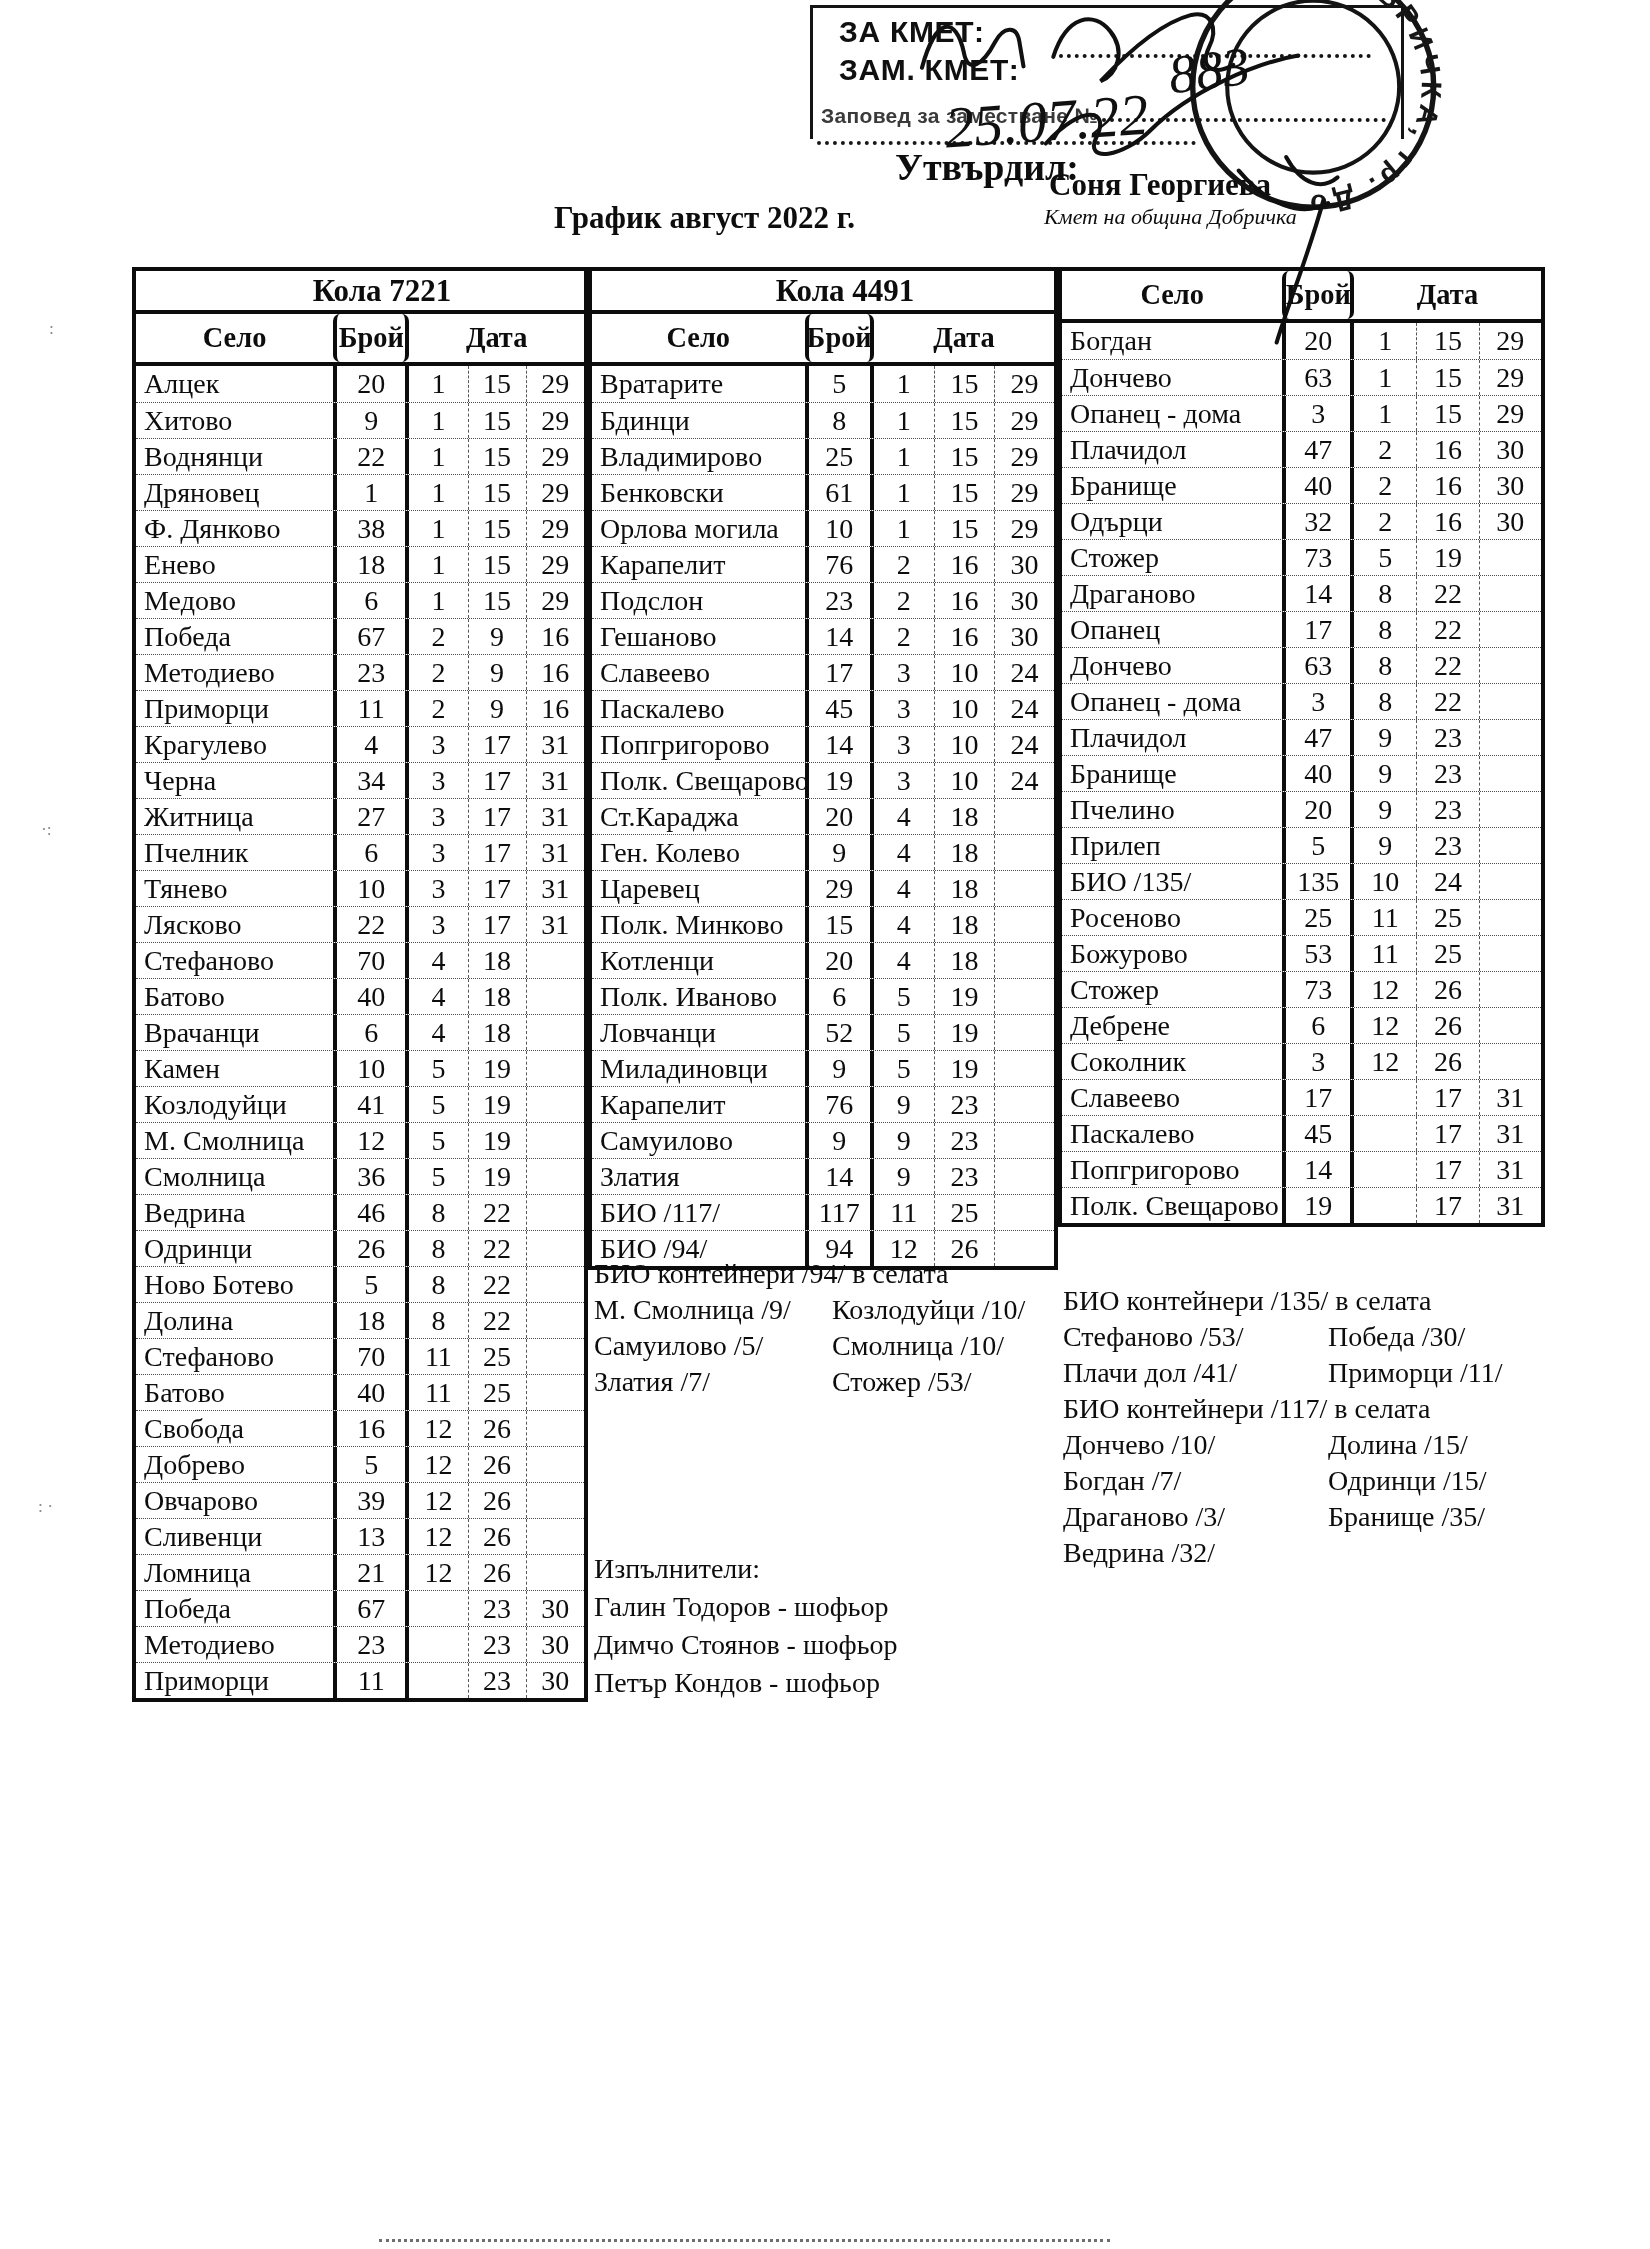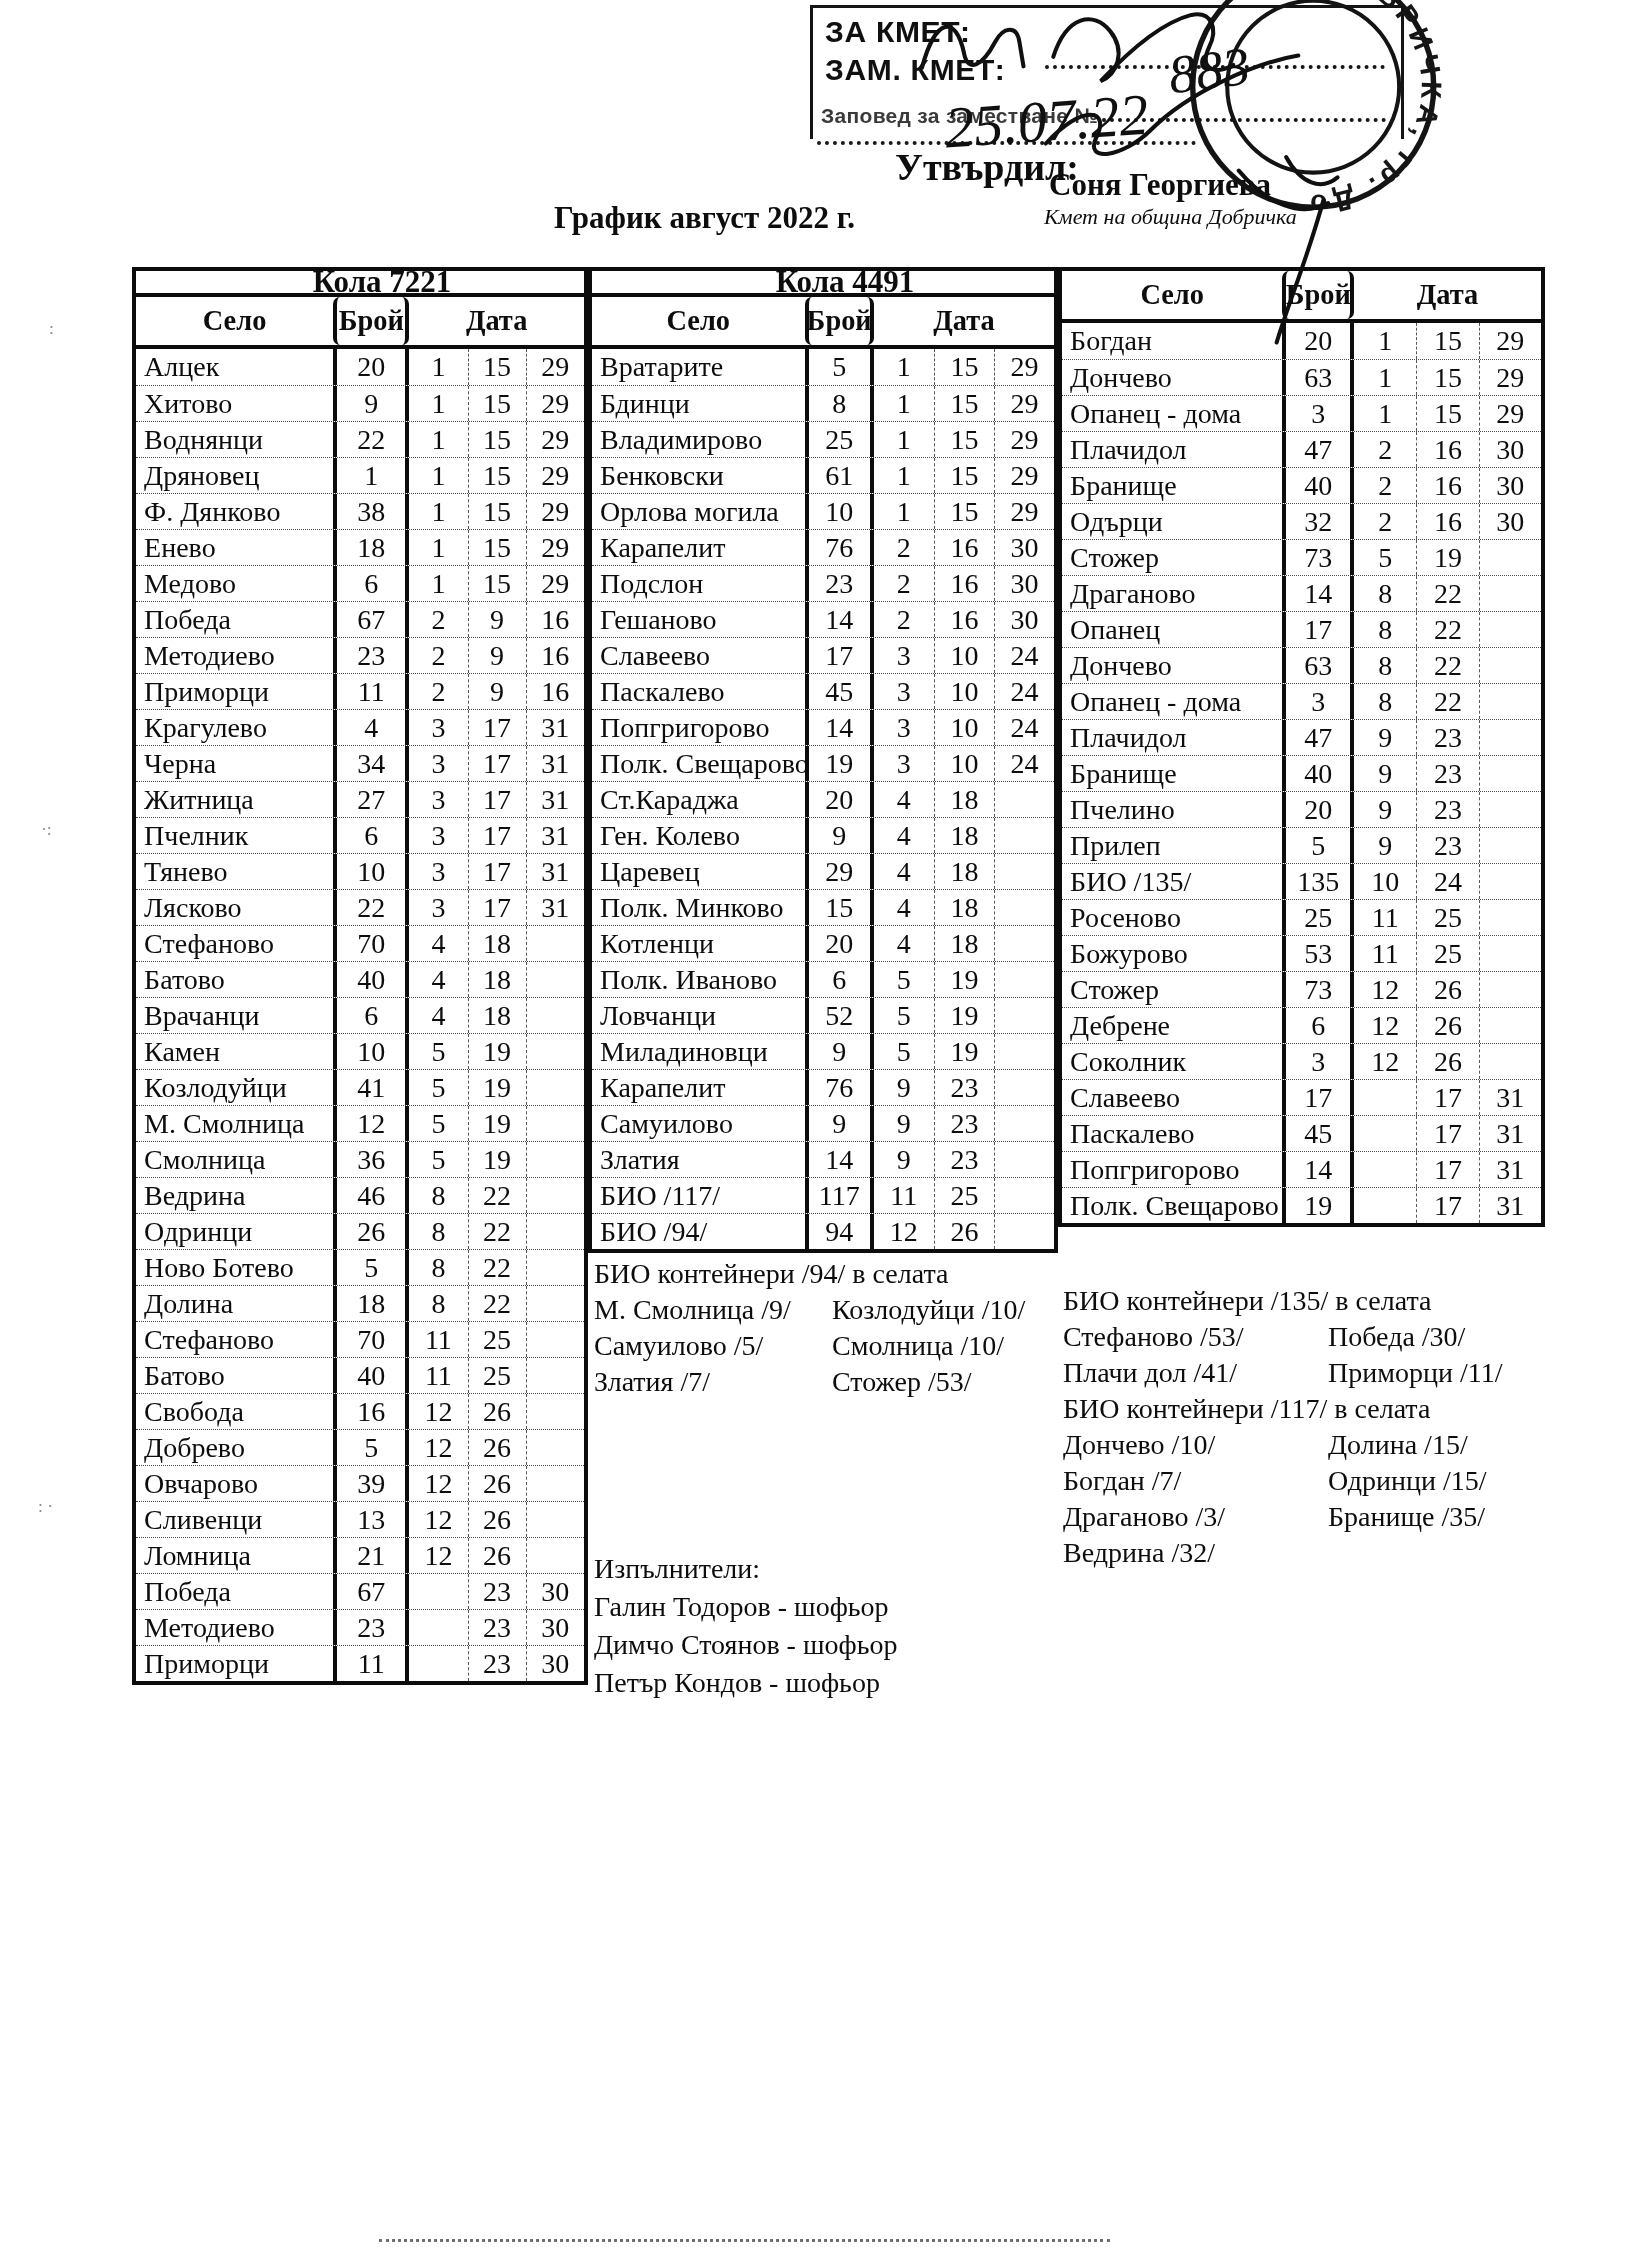--- a/index.html
+++ b/index.html
@@ -9,41 +9,41 @@
     font-family:"Liberation Serif", serif; color:#0d0d0d;
   }
   .overlay { position:absolute; left:0; top:0; pointer-events:none; }
 
   
   .stamp-box {
     position:absolute; left:810px; top:5.4px; width:594px; height:134px;
     border:3.4px solid #141414; border-bottom:none; box-sizing:border-box;
     font-family:"Liberation Sans", sans-serif;
   }
-  .stamp-line { display:flex; align-items:center; padding:0 12px; }
+  .stamp-line { display:flex; align-items:flex-start; padding:0 26px; }
   .sl1 { margin-top:6.8px; }
   .sl2 { margin-top:4.1px;gap:36px; }
   .stamp-strong { font-weight:700; font-size:30px; letter-spacing:0.7px; color:#101010; white-space:nowrap; }
   .leader { flex:1; border-bottom:4.1px dotted #151515; margin:0 4.1px 6.8px 4.1px; height:0.7px; }
   .zapoved-line { position:absolute; left:8.1px; top:96px; width:569px; display:flex; align-items:flex-end; }
   .zapoved-text { font-weight:700; font-size:21px; color:#3a3a3a; white-space:nowrap; letter-spacing:0.3px; }
   .stamp-bottom-dots { position:absolute; left:4.1px; top:133px; width:379px; border-top:4.1px dotted #191919; }
 
   .approved-label { position:absolute; left:895px; top:145px; font-weight:700; font-size:38px; }
   .approver-name  { position:absolute; left:1049px; top:167px; font-weight:700; font-size:31px; }
   .approver-role  { position:absolute; left:1044px; top:204px; font-style:italic; font-size:22px;text-align:right; }
   .doc-title      { position:absolute; left:554px;  top:200px; font-weight:700; font-size:31px; }
 
   
   .group { position:absolute; top:267px; border:4.1px solid #0c0c0c; box-sizing:border-box; background:#fff0; }
   #g1 { left:132px;  width:456px; }
   #g2 { left:588px;  width:470px; }
   #g3 { left:1058px; width:487px; }
   .ghead {
-    height:26px; border-bottom:4.1px solid #0c0c0c; box-sizing:border-box;
+    height:43px; border-bottom:4.1px solid #0c0c0c; box-sizing:border-box;
     display:flex; align-items:center; justify-content:center;
     font-weight:700; font-size:31px;padding-left:44px;
   }
   .gsub { display:grid; height:52px; border-bottom:4.1px solid #0c0c0c; box-sizing:border-box; font-weight:700; font-size:28.4px; }
   #g1 .gsub { grid-template-columns:44% 17% 39%; }
   #g2 .gsub, #g3 .gsub { grid-template-columns:46% 15% 39%; }
   .gsub > div { display:flex; align-items:center; justify-content:center; box-sizing:border-box; }
   .sub-count { border-left:4.1px solid #0c0c0c; border-right:4.1px solid #0c0c0c;border-radius:7px; }
 
   .trow { display:grid; height:36px; border-top:1.4px dotted #4a4a4a; box-sizing:border-box; }

